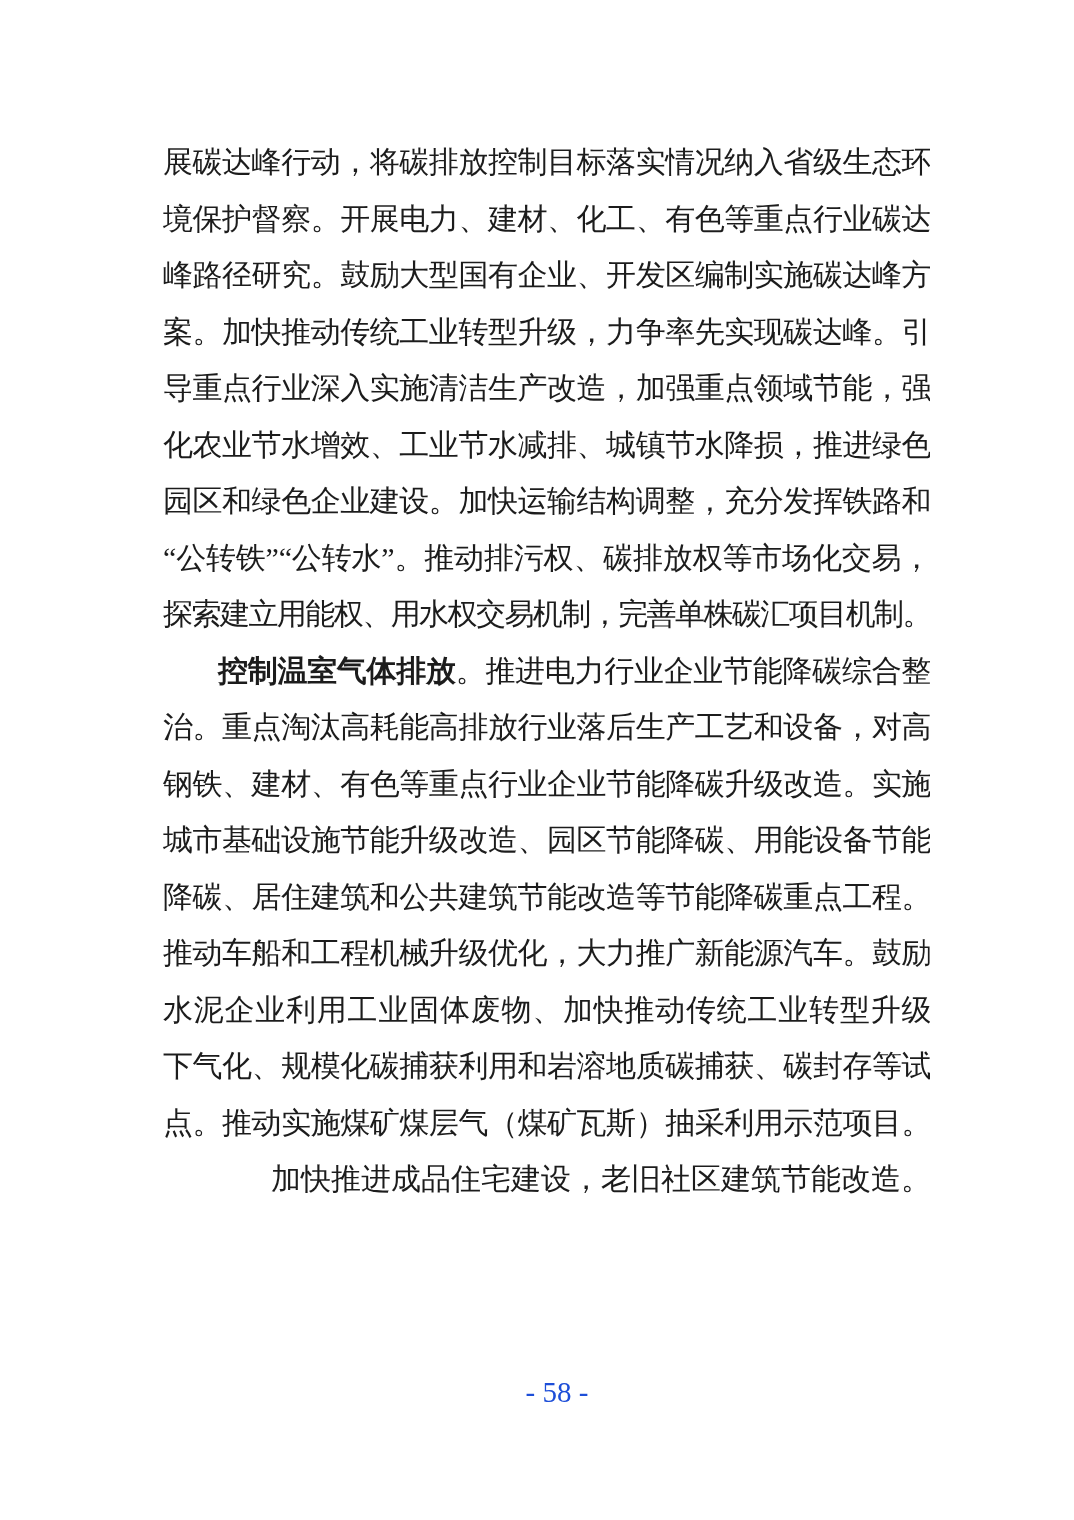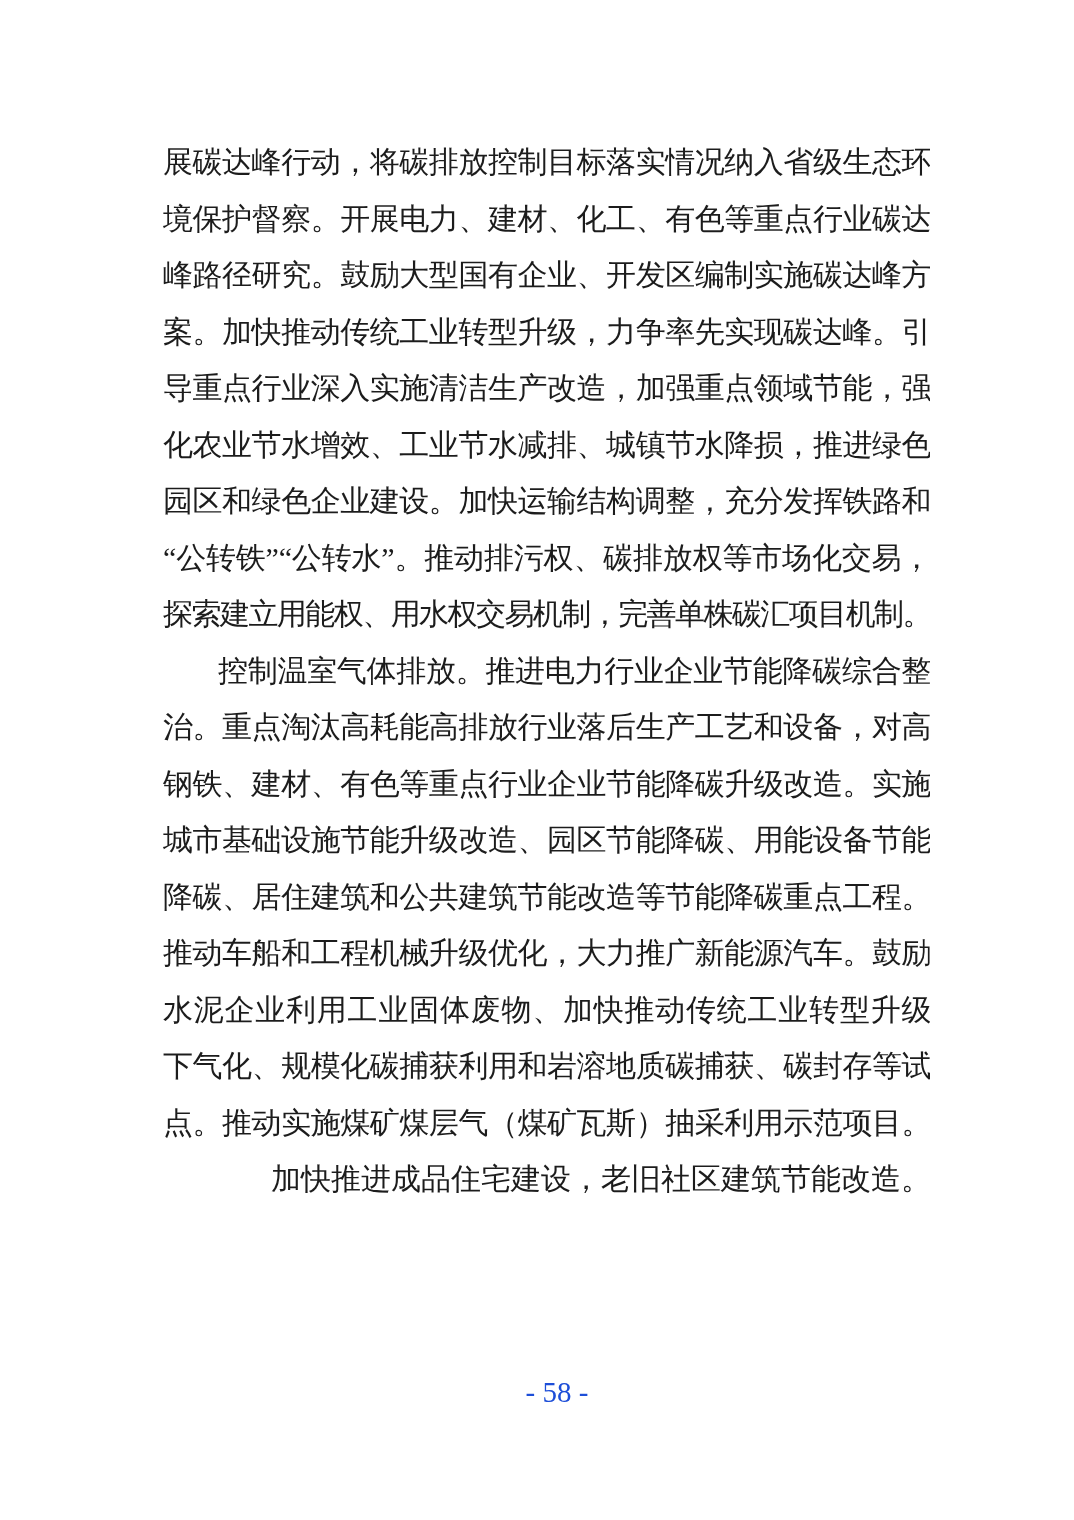--- a/index.html
+++ b/index.html
@@ -33,21 +33,21 @@
     box-sizing: border-box;
   }
   .line.indent {
     padding-left: 55px;
   }
   .line.para-end {
     text-align: right;
     text-align-last: auto;
   }
   .bold {
-    font-weight: normal;
+    font-weight: bold;
   }
   .footer {
     position: absolute;
     top: 1372px;
     left: 0;
     width: 1074px;
     height: 40px;
     line-height: 40px;
     text-align: center;
     font-size: 29px;

